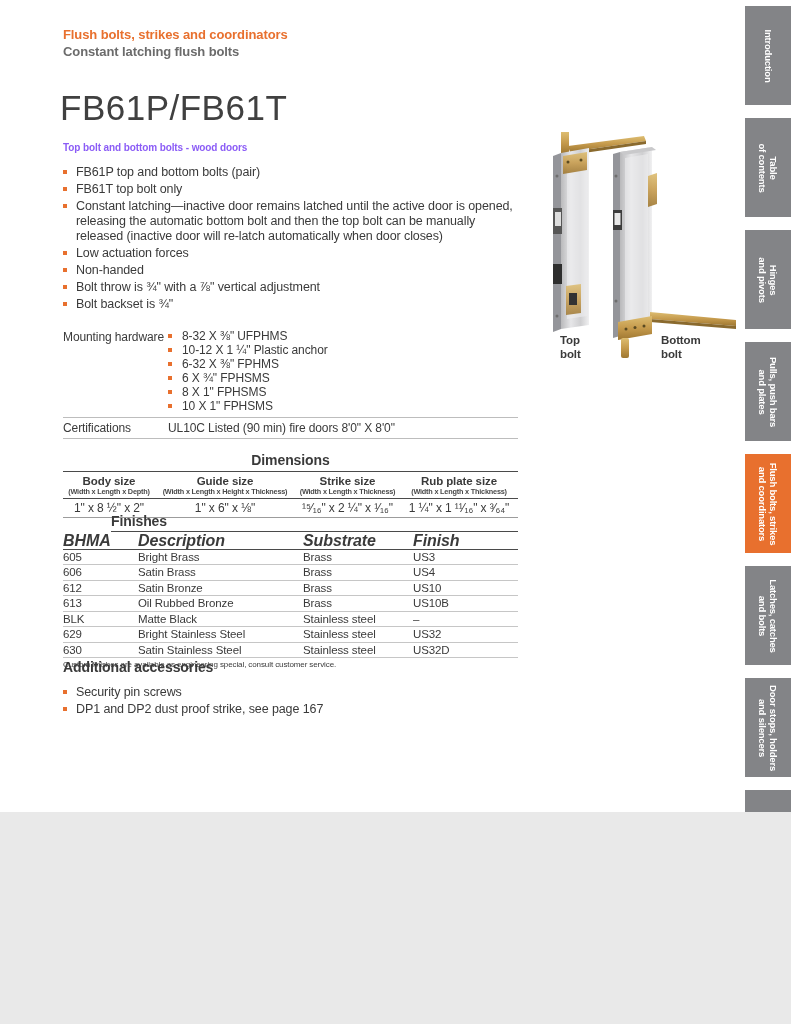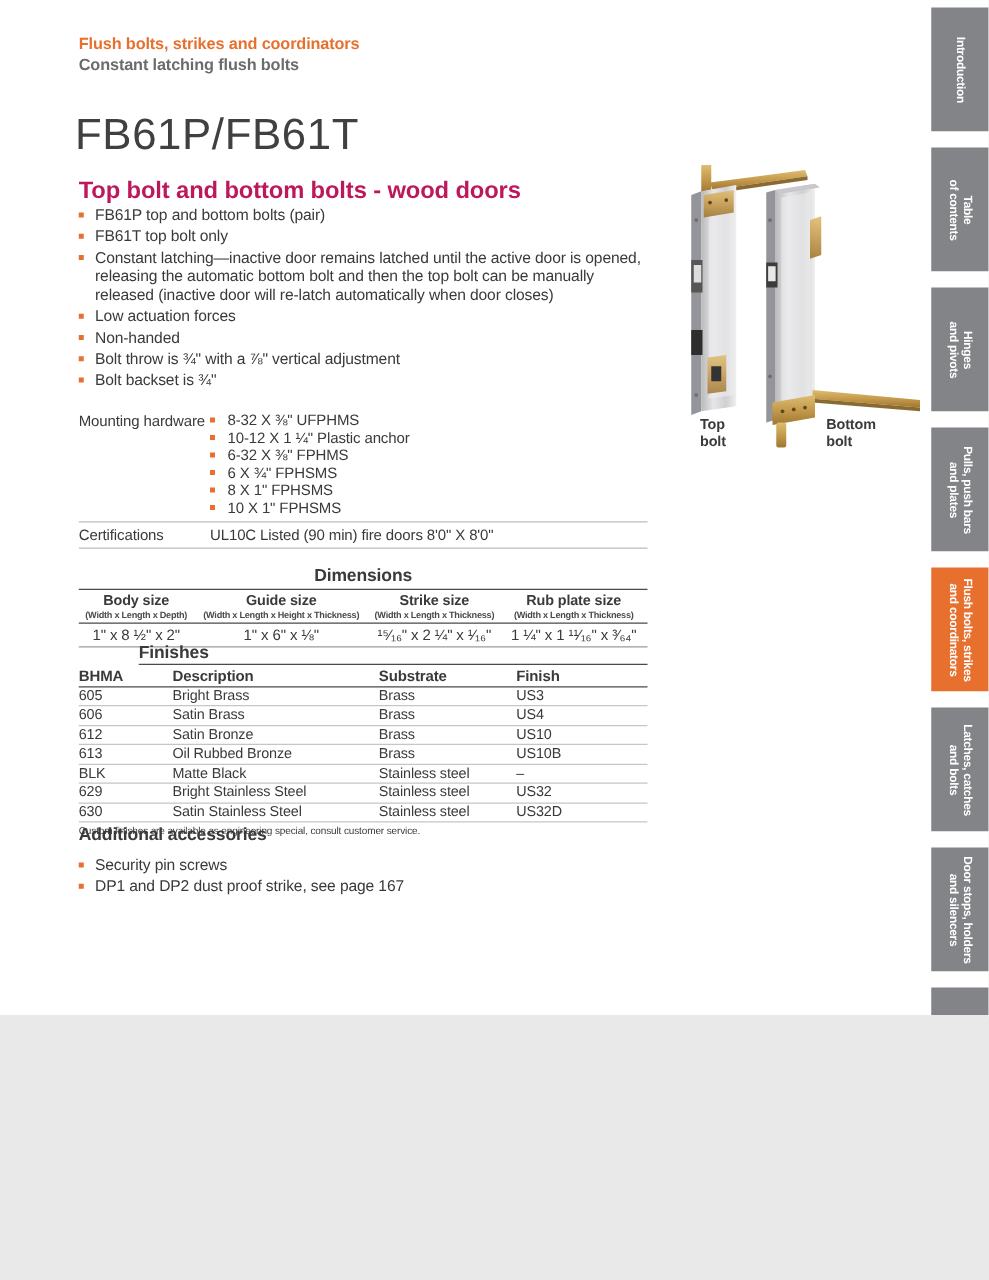--- a/index.html
+++ b/index.html
@@ -7,21 +7,21 @@
   .page {
     position:relative; width:791px; height:812px; margin:0 auto;
     background:#ffffff; overflow:hidden;
     font-family:"Liberation Sans","DejaVu Sans",sans-serif;
     color:#3a3a3a; letter-spacing:-0.1px;
   }
   
   .eyebrow { position:absolute; left:63px; top:27px; font-size:13px; font-weight:700; color:#e8702e; }
   .subeyebrow { position:absolute; left:63px; top:44px; font-size:13px; font-weight:700; color:#6b6b6b; }
   .title { position:absolute; left:60px; top:88px; font-size:35px; font-weight:400; color:#404040; letter-spacing:0.5px; }
-  .orange-h { font-size:19px; font-weight:700; color:#be185d; }
+  .orange-h { font-size:10px; font-weight:700; color:#8b5cf6; }
   .section-sub { position:absolute; left:63px; top:142px; }
   
   ul.blist { list-style:none; }
   ul.blist li { position:relative; padding-left:13px; margin-bottom:2px; font-size:12.5px; line-height:15px; }
   ul.blist li .blt { position:absolute; left:0; top:5px; width:4px; height:4px; background:#e8702e; }
   .features { position:absolute; left:63px; top:165px; width:462px; }
   
   .block { position:absolute; left:63px; width:455px; }
   .block h3 { font-size:14px; font-weight:700; line-height:15px; padding-bottom:4px; border-bottom:1.5px solid #4a4a4a; color:#3a3a3a; }
   
@@ -40,21 +40,21 @@
   .dim-h { font-size:11.5px; font-weight:700; line-height:12px; }
   .dim-sub { font-size:7.3px; font-weight:700; line-height:9px; color:#4a4a4a; letter-spacing:-0.2px; }
   .dims-vals { padding:3px 0 2px 0; border-bottom:1px solid #9c9c9c; }
   .dim-val { font-size:12px; line-height:13px; }
   
   .fins { top:514px; }
   .fins h3 { padding-bottom:2px;margin-left:48px; }
   .fin-row { display:grid; grid-template-columns:75px 165px 110px 105px; border-bottom:1px solid #c6c6c6; }
   .fin-row span { font-size:11.5px; line-height:12.5px; padding:1px 0 1px 0; }
   .fin-head { border-bottom:1px solid #4a4a4a; }
-  .fin-head span { font-weight:700; font-size:12px; padding:3px 0 1px 0; }
+  .fin-head span { font-weight:700; font-size:16px; padding:3px 0 1px 0;font-style:italic; }
   .fin-row:last-of-type { border-bottom:1px solid #8f8f8f; }
   .fin-note { font-size:8px; line-height:10px; padding-top:2px; color:#3a3a3a; }
   
   .acc { top:660px; }
   .acc .orange-h { border:none; }
   .acc ul { margin-top:6px; }
   
   .photo { position:absolute; left:540px; top:116px; width:205px; height:245px; }
   .img-label { position:absolute; font-size:11.5px; font-weight:700; line-height:14px; white-space:pre-line; color:#3a3a3a; }
   .img-label.l1 { left:560px; top:333px; }

